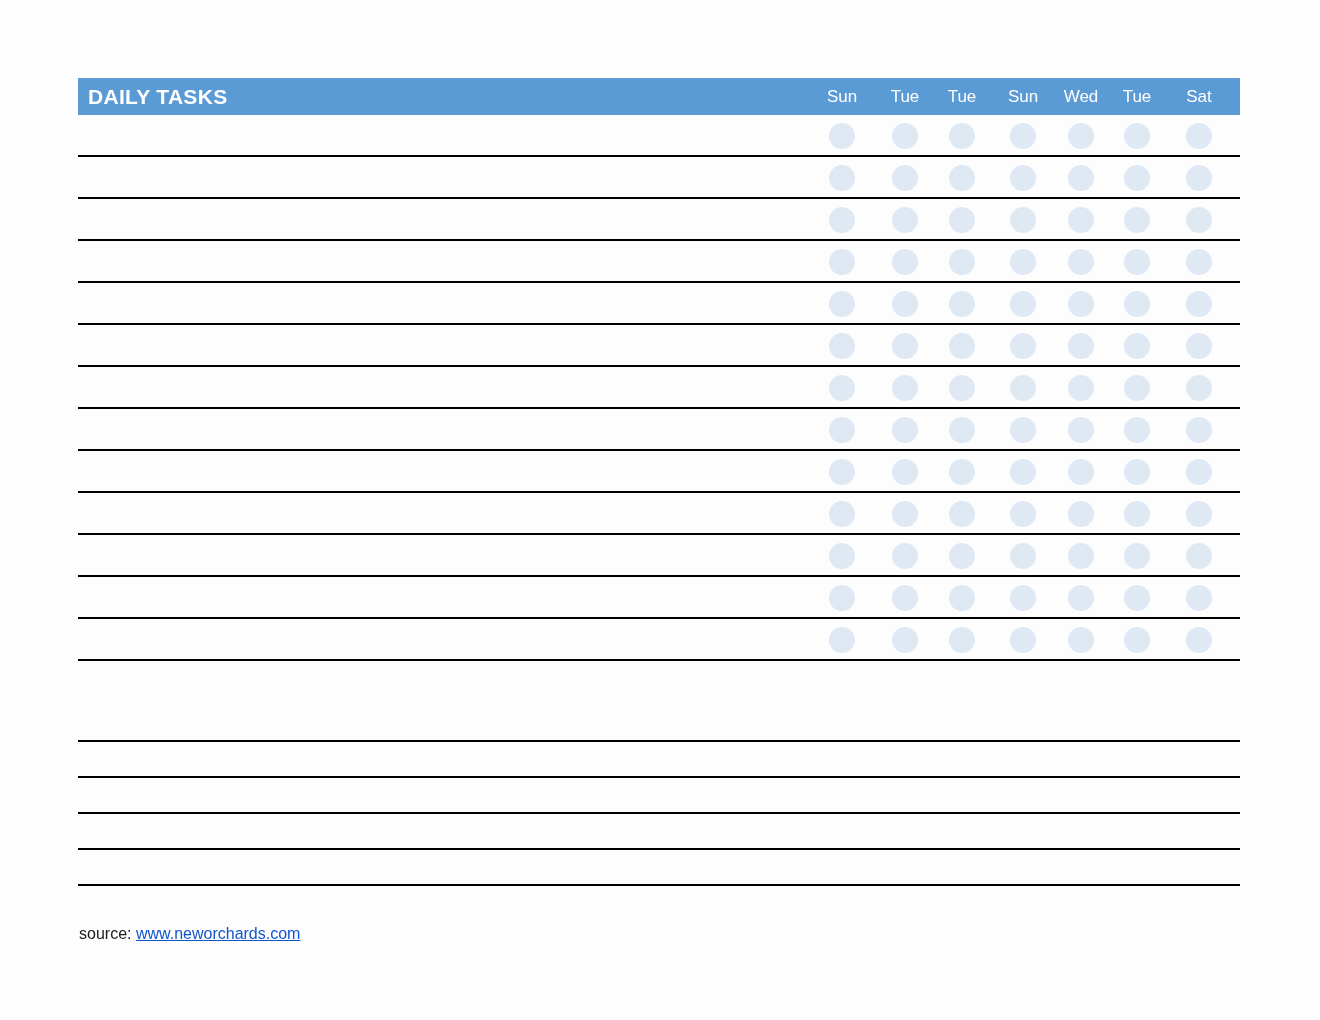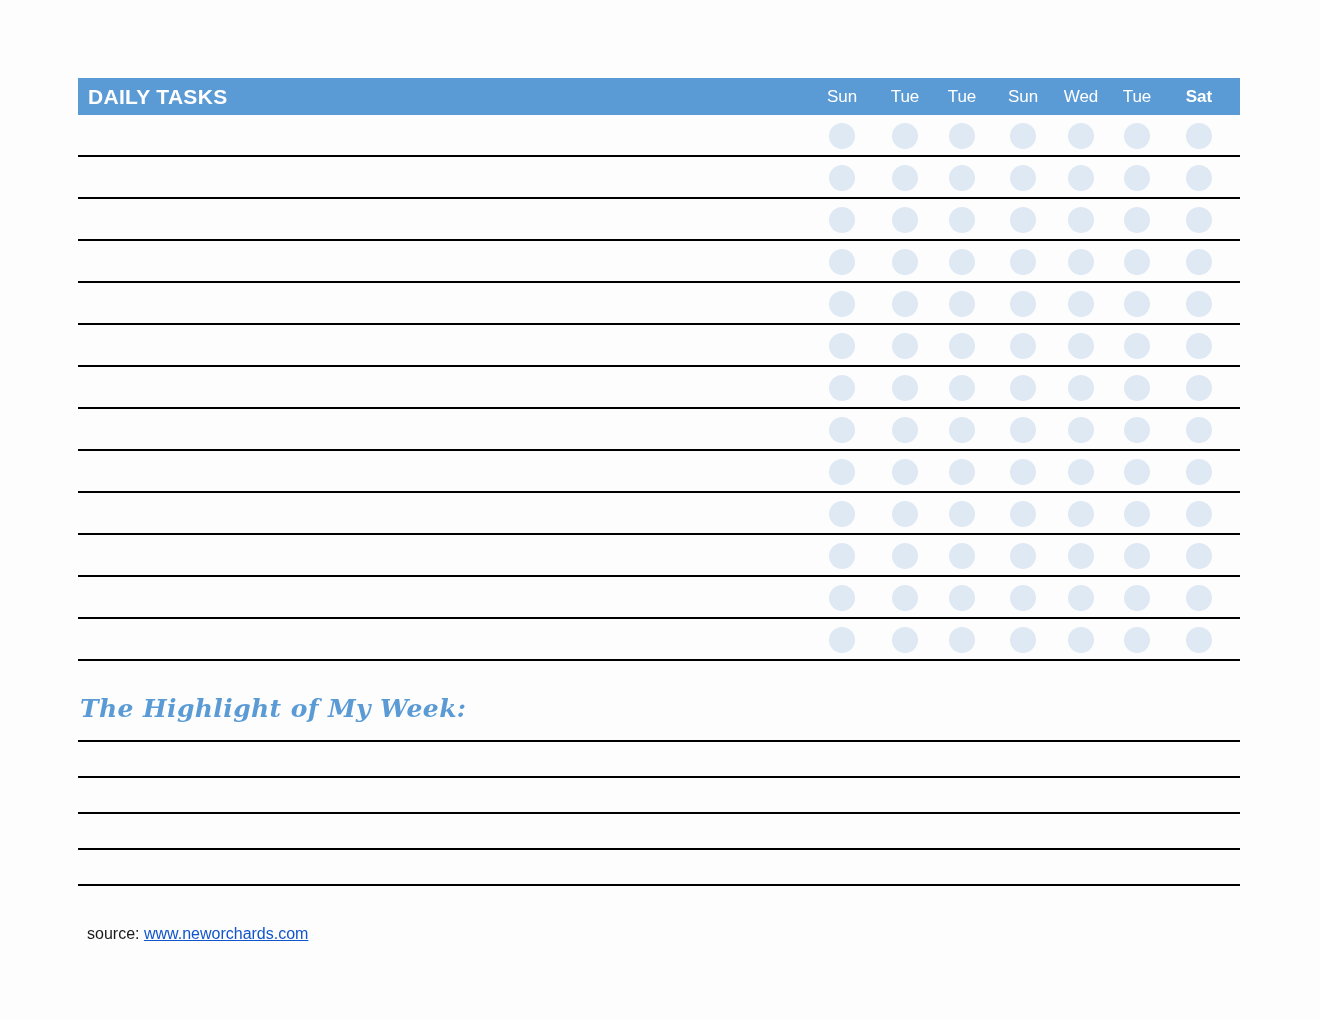--- a/index.html
+++ b/index.html
@@ -120,21 +120,20 @@
 
   
   .source-row {
     position: absolute;
     left: 79px;
     top: 925px;
     font-size: 16px;
     color: #1a1a1a;
     font-family: "Liberation Sans", sans-serif;
     white-space: nowrap;
-    margin-left: 8px;
   }
   .source-label {
     color: #1a1a1a;
   }
   .source-link {
     color: #1155cc;
     text-decoration: underline;
     cursor: pointer;
   }
 </style>
@@ -145,21 +144,21 @@
 
   <div class="header-bar">
     <span class="header-title">DAILY TASKS</span>
     <div class="day-headers" id="day-headers">
         <span class="day-header" style="left: 764px;">Sun</span>
         <span class="day-header" style="left: 827px;">Tue</span>
         <span class="day-header" style="left: 884px;">Tue</span>
         <span class="day-header" style="left: 945px;">Sun</span>
         <span class="day-header" style="left: 1003px;">Wed</span>
         <span class="day-header" style="left: 1059px;">Tue</span>
-        <span class="day-header" style="left: 1121px; font-weight: bold;">Sat</span>
+        <span class="day-header" style="left: 1121px;">Sat</span>
       </div>
   </div>
 
   <div class="task-grid" id="task-grid">
       <div class="task-row">
         <div class="task-circle" style="left: 764px; background: rgb(222, 233, 244);"></div>
         <div class="task-circle" style="left: 827px; background: rgb(222, 233, 244);"></div>
         <div class="task-circle" style="left: 884px; background: rgb(222, 233, 244);"></div>
         <div class="task-circle" style="left: 945px; background: rgb(222, 233, 244);"></div>
         <div class="task-circle" style="left: 1003px; background: rgb(222, 233, 244);"></div>
@@ -269,21 +268,20 @@
         <div class="task-circle" style="left: 764px; background: rgb(222, 233, 244);"></div>
         <div class="task-circle" style="left: 827px; background: rgb(222, 233, 244);"></div>
         <div class="task-circle" style="left: 884px; background: rgb(222, 233, 244);"></div>
         <div class="task-circle" style="left: 945px; background: rgb(222, 233, 244);"></div>
         <div class="task-circle" style="left: 1003px; background: rgb(222, 233, 244);"></div>
         <div class="task-circle" style="left: 1059px; background: rgb(222, 233, 244);"></div>
         <div class="task-circle" style="left: 1121px; background: rgb(222, 233, 244);"></div>
       </div>
     </div>
 
-  <div class="highlight-title">The Highlight of My Week:</div>
   <div class="highlight-lines" id="highlight-lines">
       <div class="highlight-line"></div>
       <div class="highlight-line"></div>
       <div class="highlight-line"></div>
       <div class="highlight-line"></div>
       <div class="highlight-line last"></div>
     </div>
 
   <div class="source-row">
     <span class="source-label">source: </span><span class="source-link">www.neworchards.com</span>

